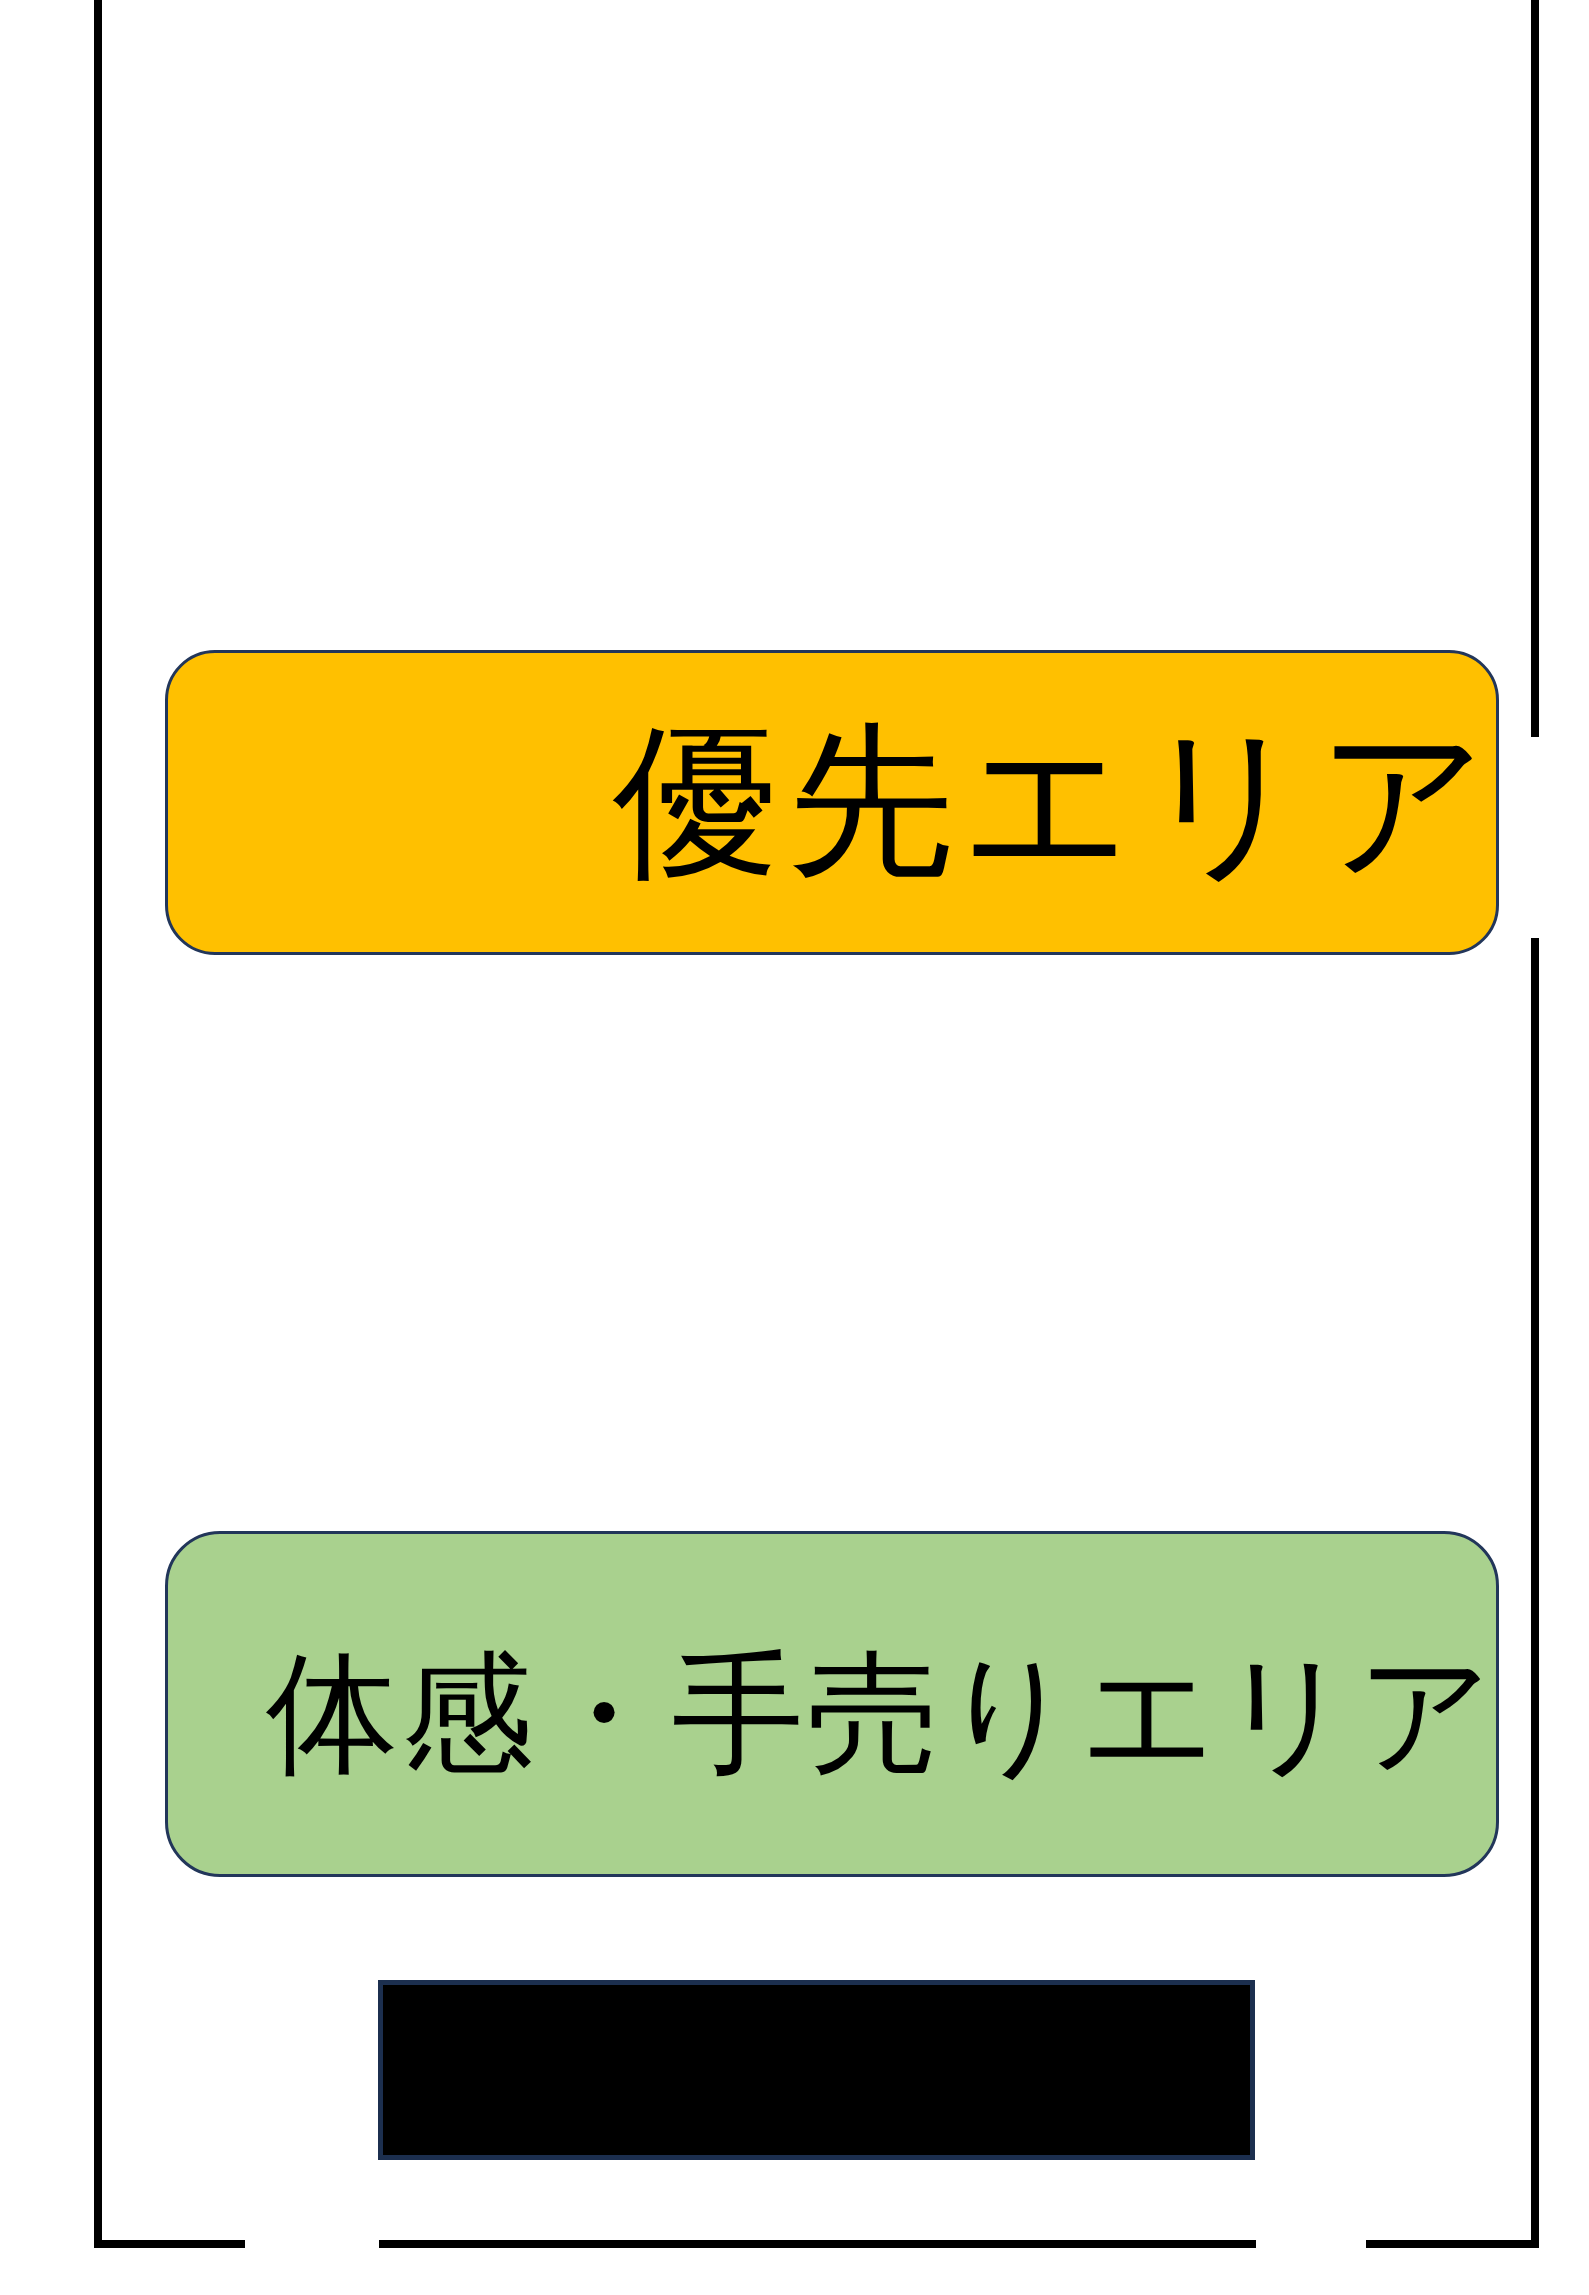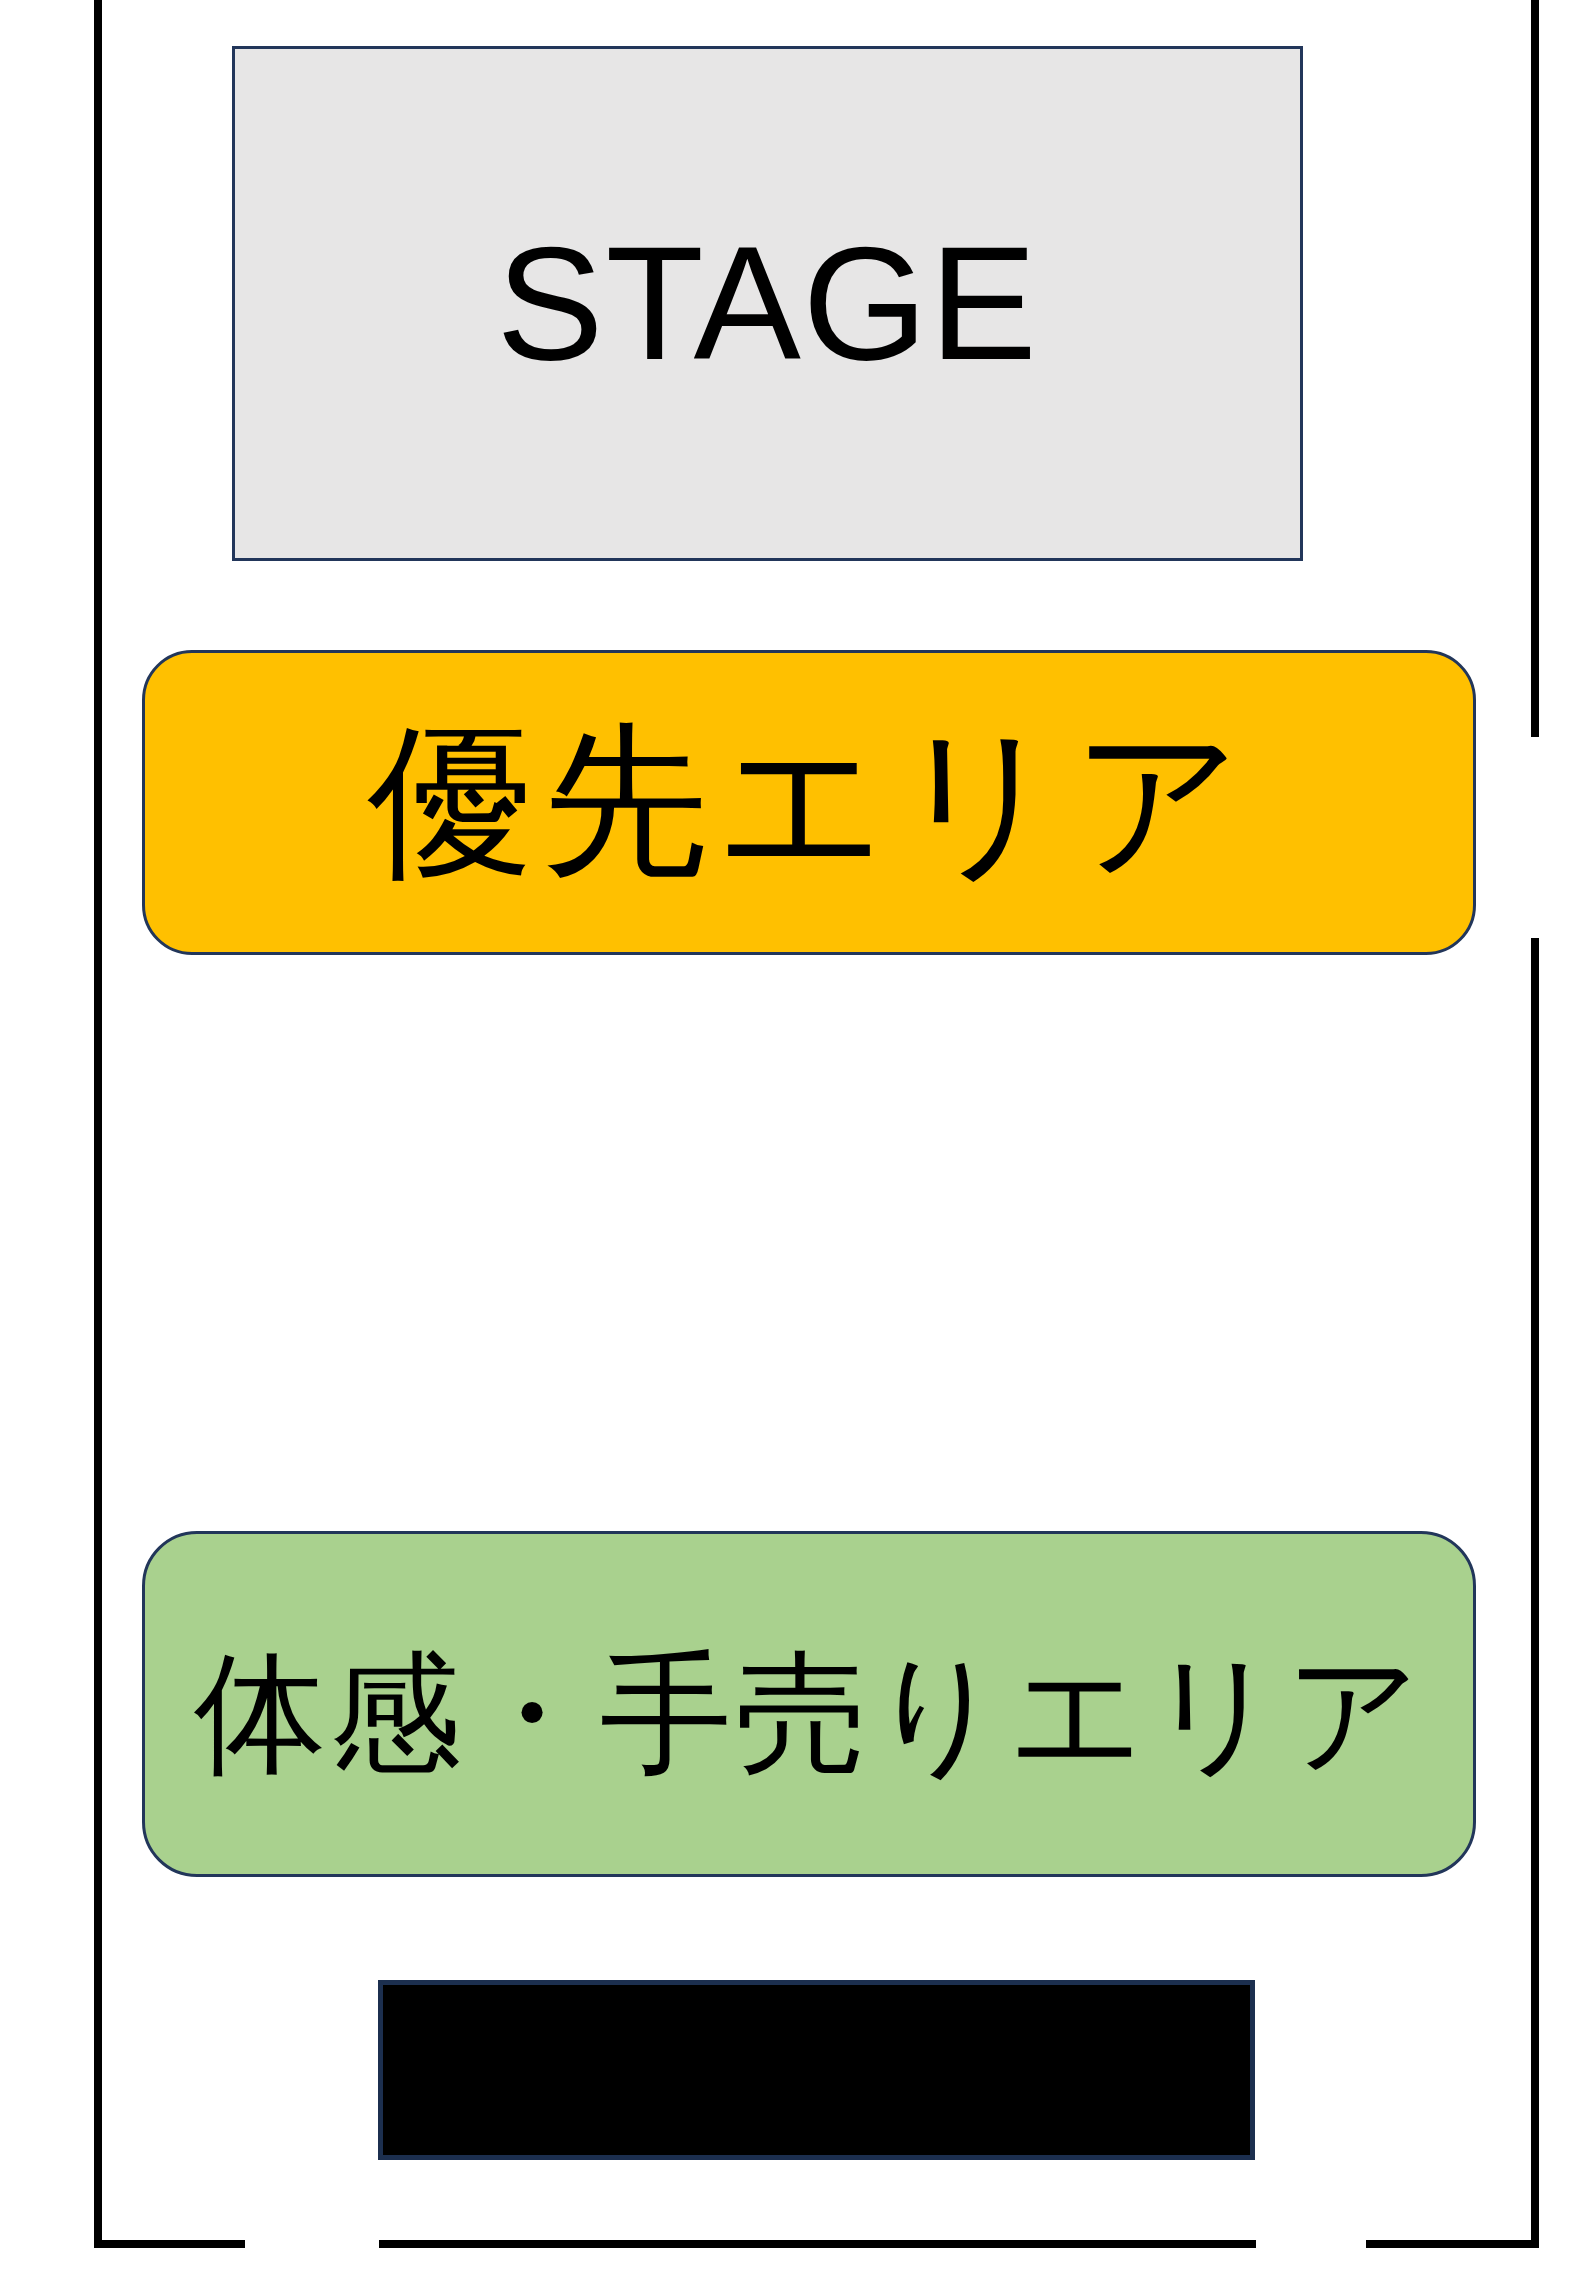--- a/index.html
+++ b/index.html
@@ -43,27 +43,27 @@
   .stage-label {
     font-family: "Liberation Sans", sans-serif;
     font-size: 161px;
     line-height: 1;
     color: #000000;
     letter-spacing: 1.7px;
   }
   
   .area {
     position: absolute;
-    left: 142px;
+    left: 165px;
     width: 1334px;
     border: 3.3px solid #22365A;
     box-sizing: border-box;
     display: flex;
     align-items: center;
-    justify-content: center;
+    justify-content: flex-end;
   }
   .area-label {
     font-family: "Liberation Serif", serif;
     color: #000000;
     line-height: 1;
     white-space: nowrap;
   }
   .area-priority {
     top: 650px;
     height: 305px;
@@ -99,23 +99,20 @@
 
 <div class="canvas">
 
   <div class="wall wall-left"></div>
   <div class="wall wall-right-upper"></div>
   <div class="wall wall-right-lower"></div>
   <div class="wall wall-bottom-1"></div>
   <div class="wall wall-bottom-2"></div>
   <div class="wall wall-bottom-3"></div>
 
-  <div class="stage">
-    <span class="stage-label">STAGE</span>
-  </div>
 
   <div class="area area-priority" style="background-color: rgb(255, 192, 0);">
     <span class="area-label">優先エリア</span>
   </div>
 
 
   <div class="area area-experience" style="background-color: rgb(169, 209, 142);">
     <span class="area-label">体感・手売りエリア</span>
   </div>
 

